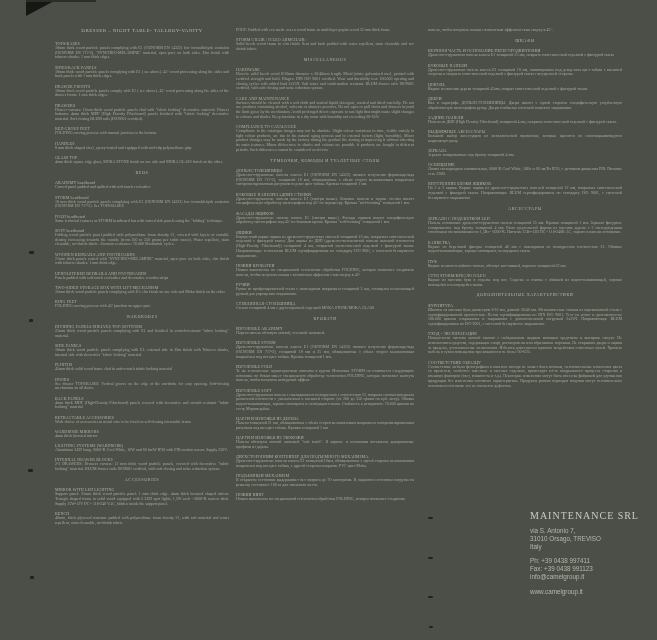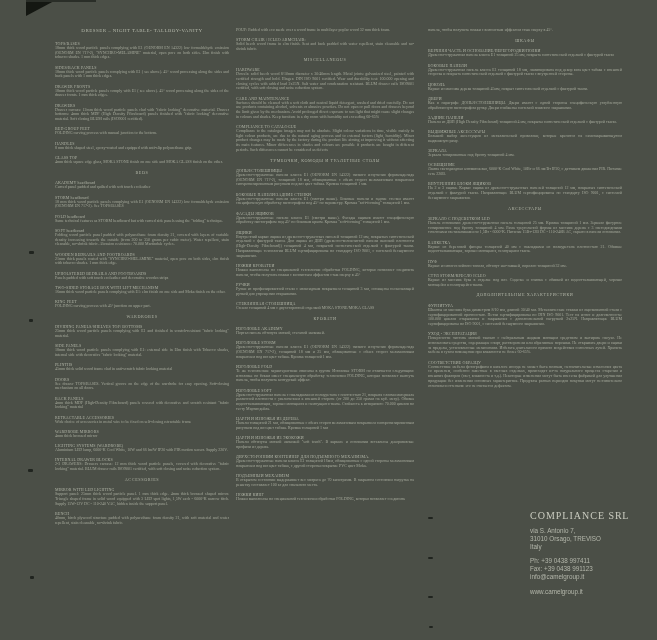--- a/index.html
+++ b/index.html
@@ -344,21 +344,21 @@
         </div>
         <div class="sec">
           <h4>СООТВЕТСТВИЕ ОБРАЗЦУ</h4>
           <p>Соответствие мебели фотографиям в каталоге иногда не может быть полным, незначительные изменения цвета со временем, особенно заметные в светлых отделках, происходят из-за натурального процесса старения и внешних факторов (свет, влажность и т.д.). Некоторые изменения могут быть внесены фабрикой для улучшения продукции без изменения основных характеристик. Продукты разных периодов покупки могут незначительно отличаться оттенком: это не считается дефектом.</p>
         </div>
       </div>
   </div>
 
   <div id="footer">
     <div class="company">
-      <span>COMPLIANCE</span>
+      <span>MAINTENANCE</span>
       <span class="suffix">SRL</span>
     </div>
     <div class="addr">
       <div>via S. Antonio 7,</div>
       <div>31010 Orsago, TREVISO</div>
       <div>Italy</div>
     </div>
     <div class="contact">
       <div>Ph: +39 0438 997411</div>
       <div>Fax: +39 0438 991123</div>

